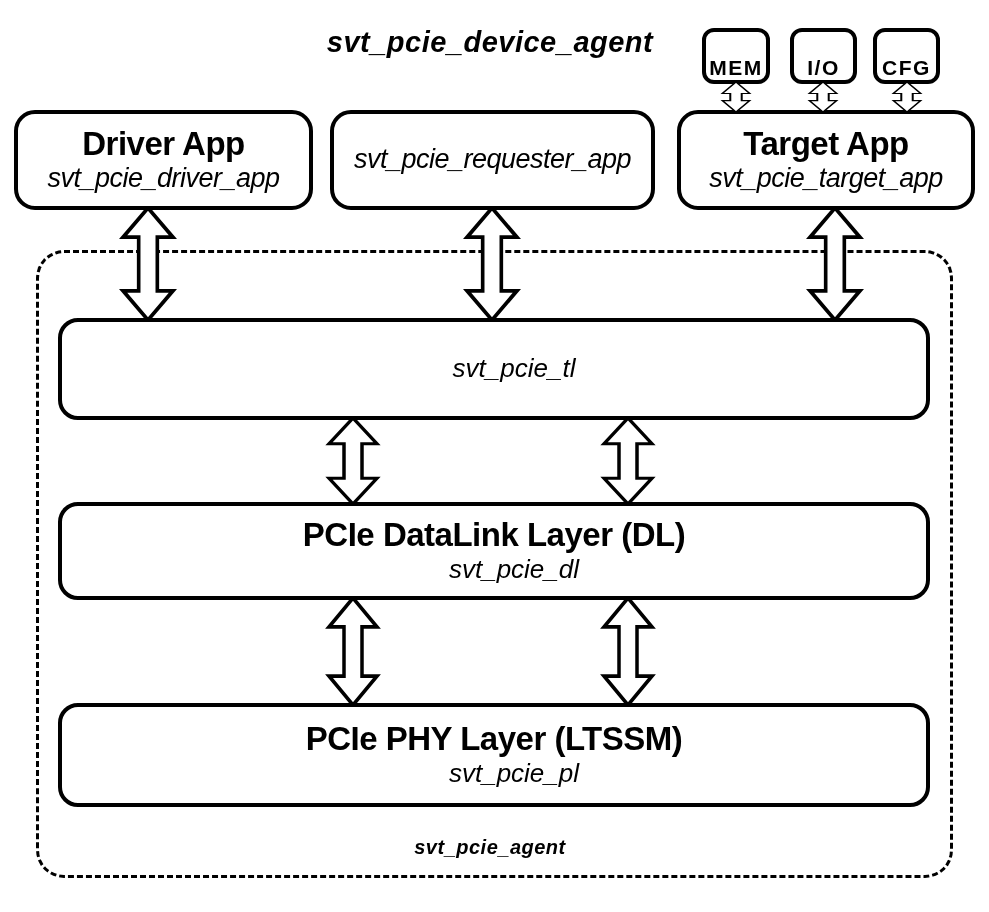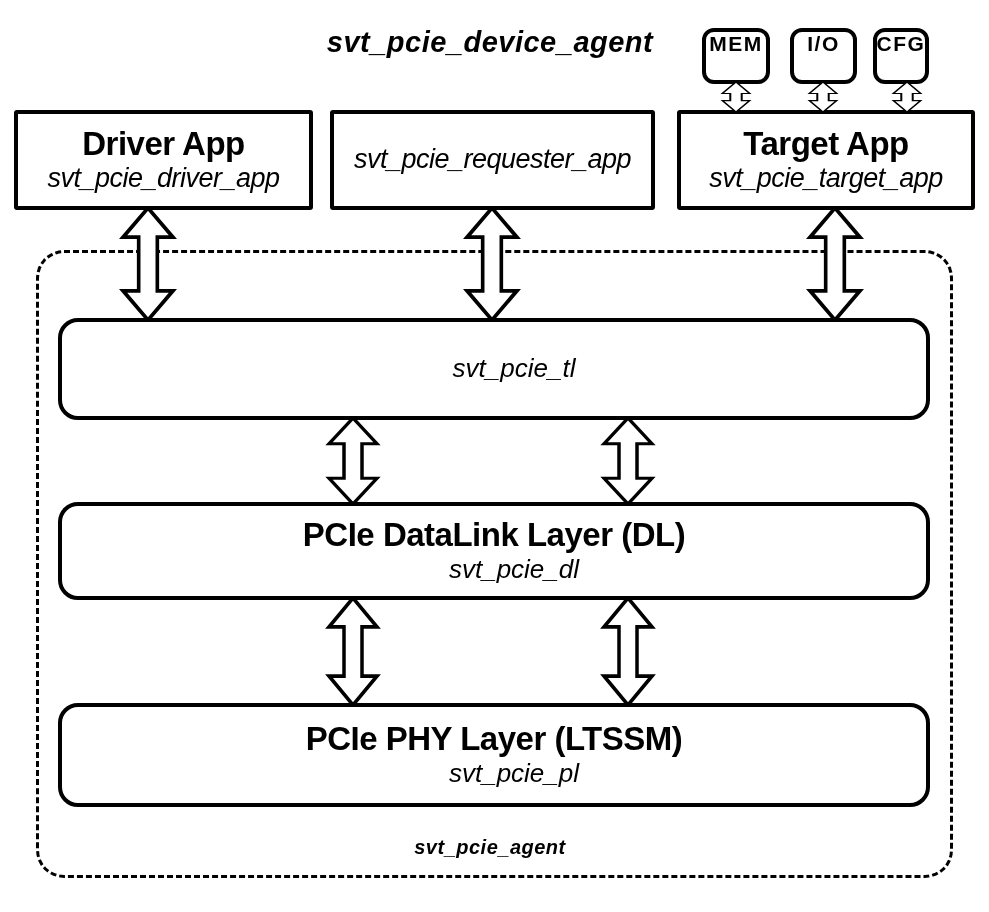--- a/index.html
+++ b/index.html
@@ -8,29 +8,29 @@
 
   .abs{position:absolute;}
 
   .diagram-title{
     top:26px;left:245px;width:490px;text-align:center;
     font-size:29px;font-style:italic;font-weight:600;letter-spacing:0.5px;
   }
 
   .port-box{
     top:28px;height:56px;border:4px solid #000;border-radius:12px;
-    background:#fff;display:flex;align-items:flex-start;justify-content:center;
+    background:#fff;display:flex;align-items:flex-end;justify-content:center;
     font-size:21px;font-weight:600;letter-spacing:1.5px;box-sizing:border-box;z-index:3;
   }
   .port-mem{left:702px;width:68px;}
   .port-io{left:790px;width:67px;}
-  .port-cfg{left:873px;width:56px;}
+  .port-cfg{left:873px;width:67px;}
 
   .app-box{
-    top:110px;height:100px;border:4px solid #000;border-radius:3px;
+    top:110px;height:100px;border:4px solid #000;border-radius:21px;
     background:#fff;display:flex;flex-direction:column;align-items:center;justify-content:center;
     box-sizing:border-box;z-index:3;
   }
   .app-driver{left:14px;width:299px;}
   .app-requester{left:330px;width:325px;}
   .app-target{left:677px;width:298px;}
   .app-title{font-size:33px;font-weight:600;letter-spacing:-0.5px;line-height:1.1;}
   .app-sub{font-size:27px;font-style:italic;font-weight:500;letter-spacing:-0.5px;line-height:1.15;}
 
   .agent-container{

